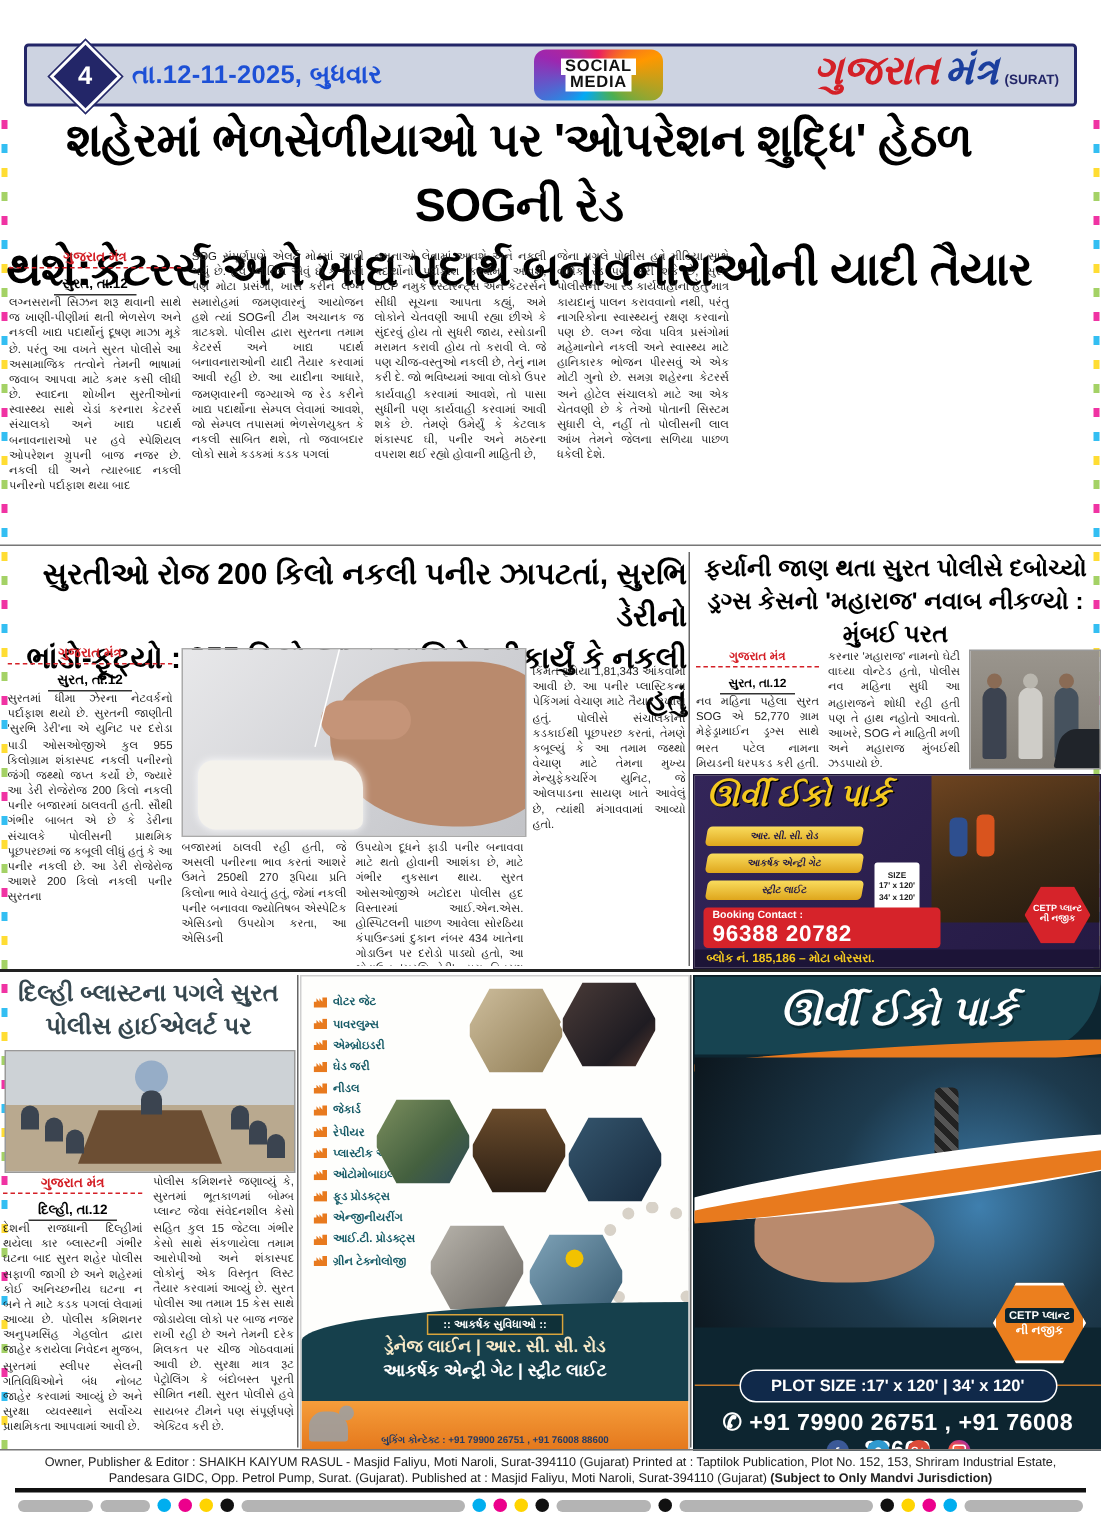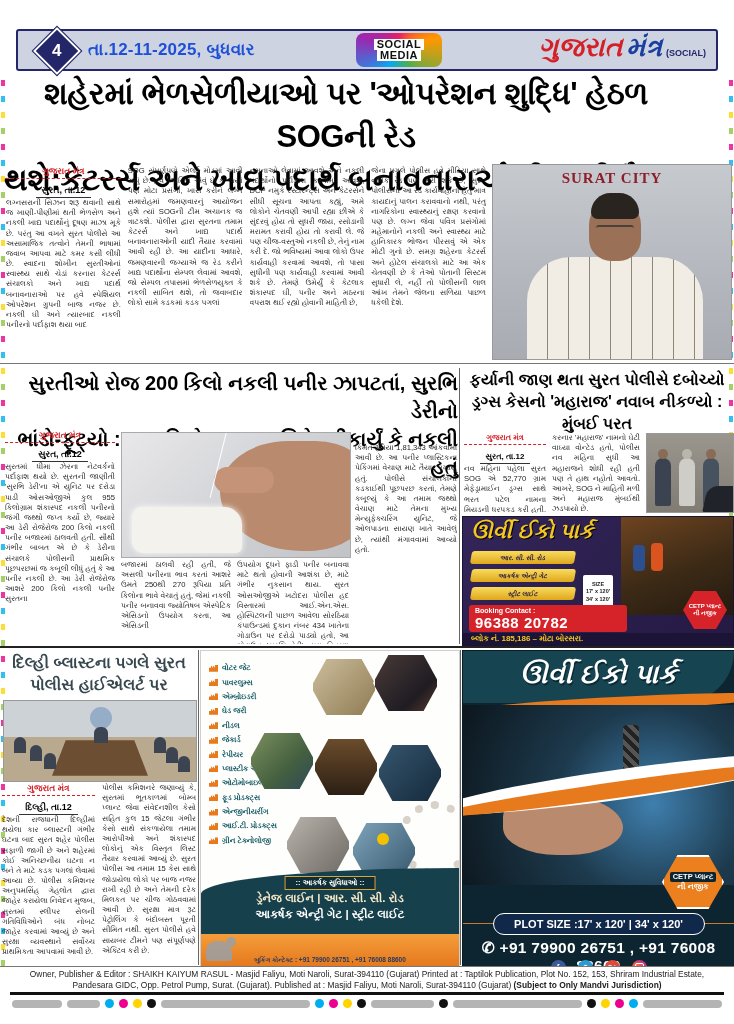--- a/index.html
+++ b/index.html
@@ -174,21 +174,21 @@
         <span>4</span>
       </div>
     <div class="header-date">તા.12-11-2025, બુધવાર</div>
     <div class="sm-logo">
       <span class="w1">SOCIAL</span>
       <span class="w2">MEDIA</span>
     </div>
     <div class="masthead">
       <span class="mh-red">ગુજરાત</span>
       <span class="mh-blue">મંત્ર</span>
-      <span class="mh-city">(SOCIAL)</span>
+      <span class="mh-city">(SURAT)</span>
     </div>
   </div>
 
   <div class="headline1">
     <div>શહેરમાં ભેળસેળીયાઓ પર 'ઓપરેશન શુદ્ધિ' હેઠળ SOGની રેડ</div>
     <div>થશે:કેટરર્સ અને ખાદ્ય પદાર્થ બનાવનારાઓની યાદી તૈયાર</div>
   </div>
 
   <div class="s1-cols">
     <div class="bodycol">
@@ -202,25 +202,20 @@
         <p>SOG સંપૂર્ણપણે એલર્ટ મોડમાં આવી ગયું છે. હવે પ્લાનિંગ એવું છે કે જ્યાં પણ મોટા પ્રસંગો, ખાસ કરીને લગ્ન સમારોહમાં જમણવારનું આયોજન હશે ત્યાં SOGની ટીમ અચાનક જ ત્રાટકશે. પોલીસ દ્વારા સુરતના તમામ કેટરર્સ અને ખાદ્ય પદાર્થ બનાવનારાઓની યાદી તૈયાર કરવામાં આવી રહી છે. આ યાદીના આધારે, જમણવારની જગ્યાએ જ રેડ કરીને ખાદ્ય પદાર્થોના સેમ્પલ લેવામાં આવશે, જો સેમ્પલ તપાસમાં ભેળસેળયુક્ત કે નકલી સાબિત થશે, તો જવાબદાર લોકો સામે કડકમાં કડક પગલાં</p>
       </div>
     <div class="bodycol">
         <p>નમૂનાઓ લેવામાં આવશે અને નકલી પદાર્થોનો પર્દાફાશ કરવામાં આવશે, DCP નમુકે રેસ્ટોરન્ટ્સ અને કેટરર્સને સીધી સૂચના આપતા કહ્યું, અમે લોકોને ચેતવણી આપી રહ્યા છીએ કે સુંદરવું હોય તો સુધરી જાય, રસોડાની મરામત કરાવી હોય તો કરાવી લે. જે પણ ચીજ-વસ્તુઓ નકલી છે, તેનું નામ કરી દે. જો ભવિષ્યમાં આવા લોકો ઉપર કાર્યવાહી કરવામાં આવશે, તો પાસા સુધીની પણ કાર્યવાહી કરવામાં આવી શકે છે. તેમણે ઉમેર્યું કે કેટલાક શંકાસ્પદ ઘી, પનીર અને મઠરના વપરાશ થઈ રહ્યો હોવાની માહિતી છે,</p>
       </div>
     <div class="bodycol">
         <p>જેના પગલે પોલીસ હવે મીડિયા સાથે વાર્ષિક રેડ પણ કરી શકે છે, સુરત પોલીસની આ રડ કાર્યવાહીનો હેતુ માત્ર કાયદાનું પાલન કરાવવાનો નથી, પરંતુ નાગરિકોના સ્વાસ્થ્યનું રક્ષણ કરવાનો પણ છે. લગ્ન જેવા પવિત્ર પ્રસંગોમાં મહેમાનોને નકલી અને સ્વાસ્થ્ય માટે હાનિકારક ભોજન પીરસવું એ એક મોટી ગુનો છે. સમગ્ર શહેરના કેટરર્સ અને હોટેલ સંચાલકો માટે આ એક ચેતવણી છે કે તેઓ પોતાની સિસ્ટમ સુધારી લે, નહીં તો પોલીસની લાલ આંખ તેમને જેલના સળિયા પાછળ ધકેલી દેશે.</p>
       </div>
   </div>
 
-  <div class="photo1">
-    <div class="cap">SURAT CITY</div>
-    <div class="p1-body"></div>
-    <div class="p1-head"></div>
-  </div>
 
   <div class="rule-h" style="left:0;top:363px;width:734px;height:1px;"></div>
 
   <div class="headline2">
     <div>સુરતીઓ રોજ 200 કિલો નકલી પનીર ઝાપટતાં, સુરભિ ડેરીનો</div>
     <div>ભાંડો-ફૂટ્યો : 955 કિલો જપ્ત, માલિકે સ્વીકાર્યું કે નકલી હતું</div>
   </div>
 
   <div class="vrule" style="left:459px;top:368px;height:276px;"></div>
 

